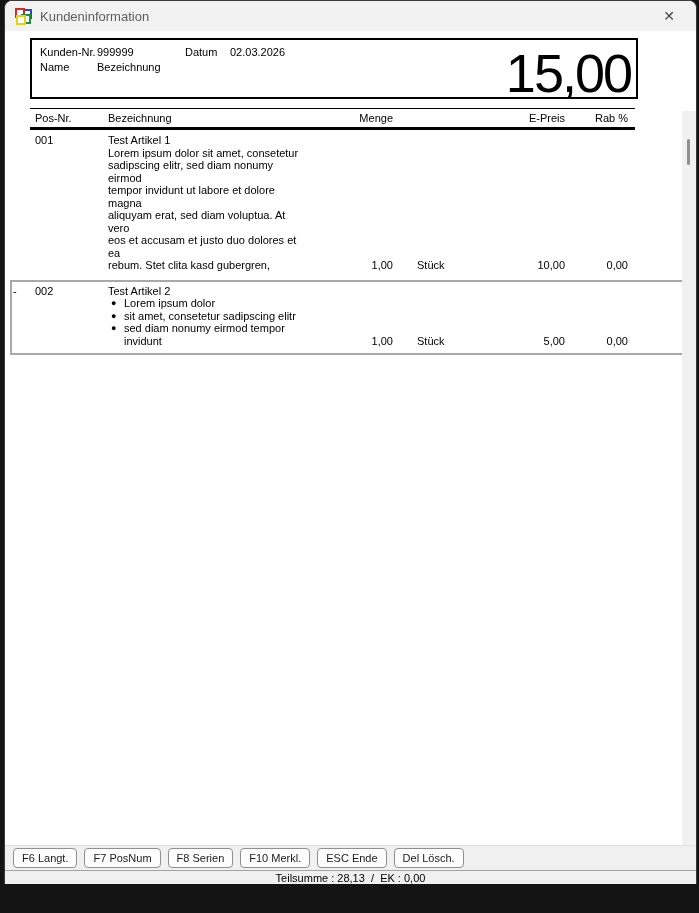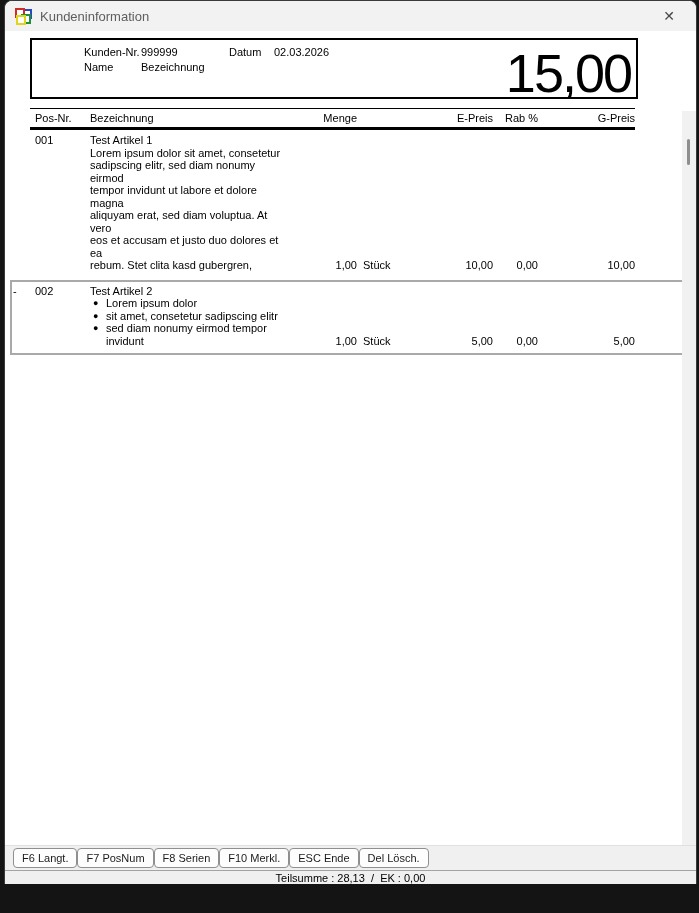--- a/index.html
+++ b/index.html
@@ -41,30 +41,31 @@
 
   
   .content { position:relative; flex:1 1 auto; background:#fff; overflow:hidden; }
 
   .header-box {
     position:absolute; left:25px; top:7px; width:608px; height:61px;
     border:2px solid #000; background:#fff;
   }
   .hb-grid { position:absolute; left:8px; top:5px; font-size:11px; color:#000; line-height:15px; }
   .hb-row { display:flex; }
-  .hb-l1 { width:57px;margin-left:44px; } .hb-v1 { width:88px; } .hb-l2 { width:45px; }
+  .hb-l1 { width:57px; } .hb-v1 { width:88px; } .hb-l2 { width:45px; }
   .total-amount {
     position:absolute; right:5px; bottom:-3px;
     font-size:54px; font-weight:400; letter-spacing:-2px; color:#000; line-height:1;
   }
 
   .list { position:absolute; left:25px; top:77px; width:605px; }
   .grid7 {
     display:grid;
     grid-template-columns:55px 200px 72px 48px 88px 45px 97px;
+    gap:18px;
   }
   .top-rule { border-top:1px solid #000; }
   .thead { padding:3px 0 3px 0; font-size:11px; color:#000; }
   .thead .c-pos { padding-left:5px; }
   .thead .c-bez { padding-left:5px; }
   .c-qty, .c-epr, .c-rab, .c-gpr { text-align:right; }
   .double-rule { height:3px; border-top:2px solid #000; border-bottom:1px solid #000; }
 
   .row { position:relative; font-size:11px; line-height:12.5px; color:#000; }
   .row .cell-pos { padding-left:5px; align-self:start; }
@@ -90,21 +91,21 @@
     position:absolute; right:0; top:80px; bottom:0; width:14px; background:#f1f1f1;
   }
   .scroll-thumb {
     position:absolute; left:5px; top:28px; width:3px; height:26px;
     background:#8f8f8f; border-radius:2px;
   }
 
   
   .button-bar {
     flex:0 0 25px; background:#f0f0f0; display:flex; align-items:center;
-    padding-left:8px; border-top:1px solid #e0e0e0;
+    padding-left:8px; gap:7px; border-top:1px solid #e0e0e0;
   }
   .fn-button {
     height:20px; padding:0 8px; font-size:11px; color:#1b1b1b;
     background:#fdfdfd; border:1px solid #8f8f8f; border-radius:4px;
     display:flex; align-items:center; font-family:"Liberation Sans", sans-serif;
   }
   .status-bar {
     flex:0 0 14px; background:#f0f0f0; border-top:1px solid #a3a3a3;
     display:flex; align-items:center; justify-content:center;
   }

